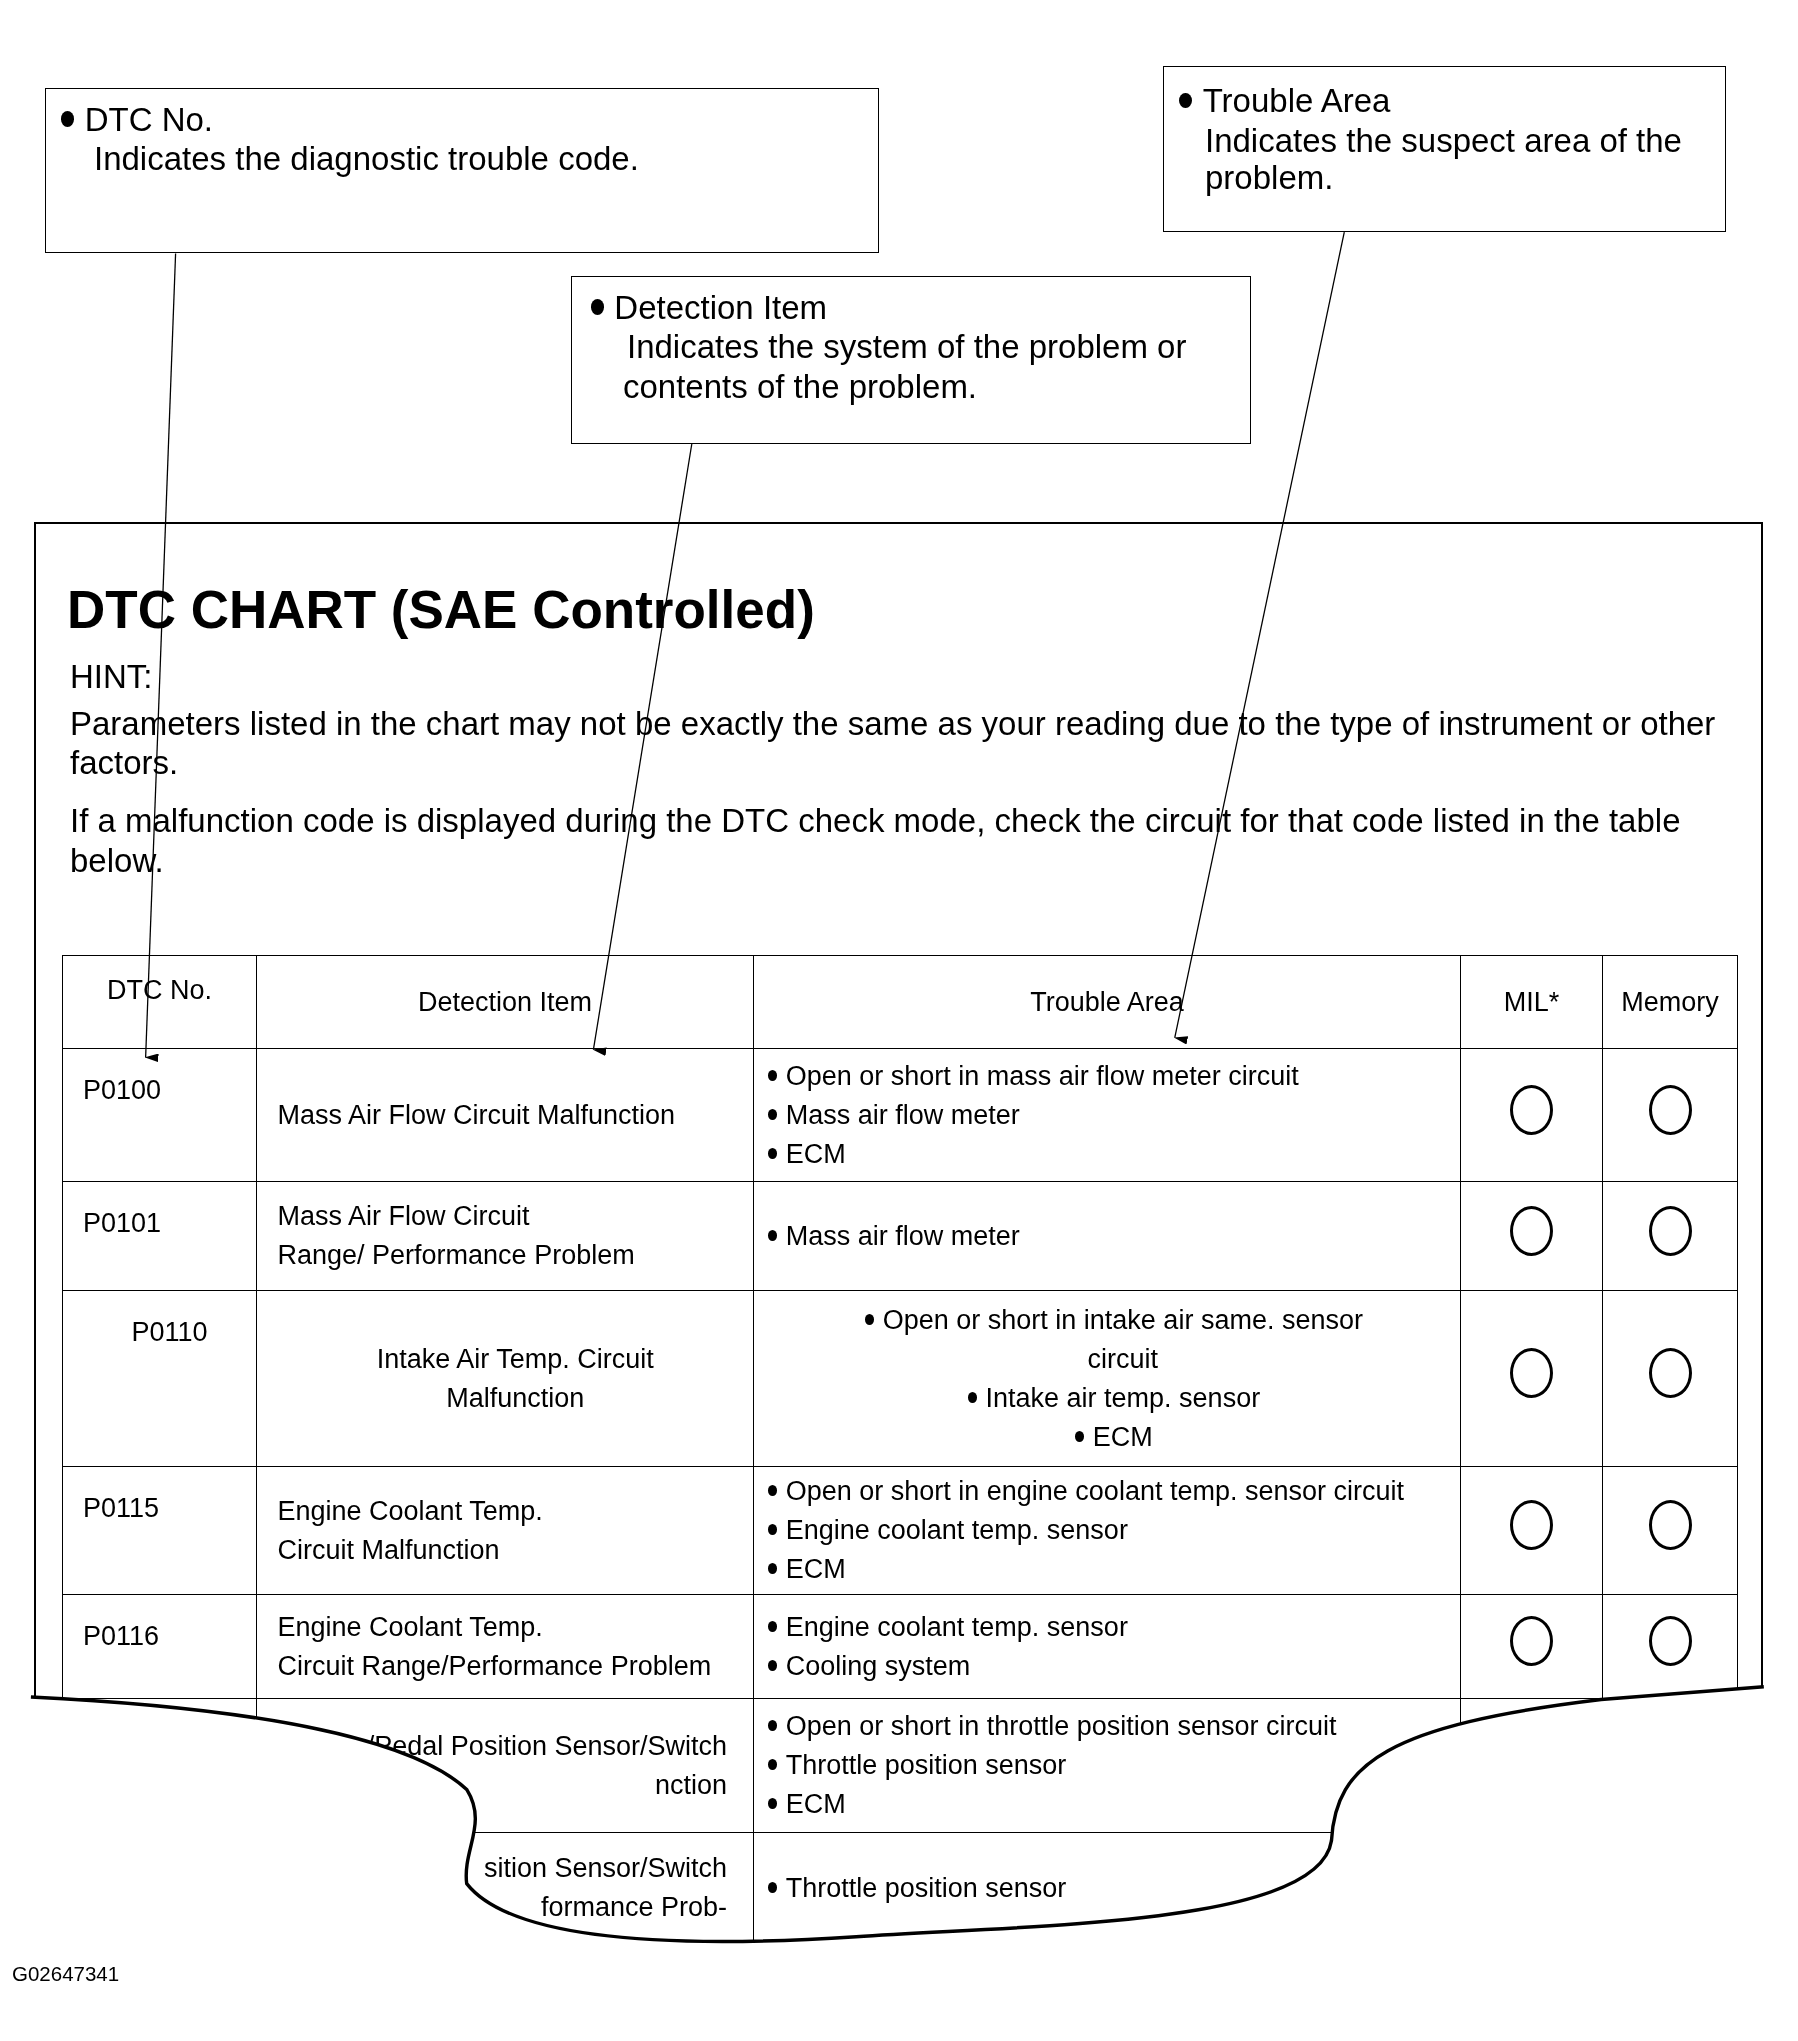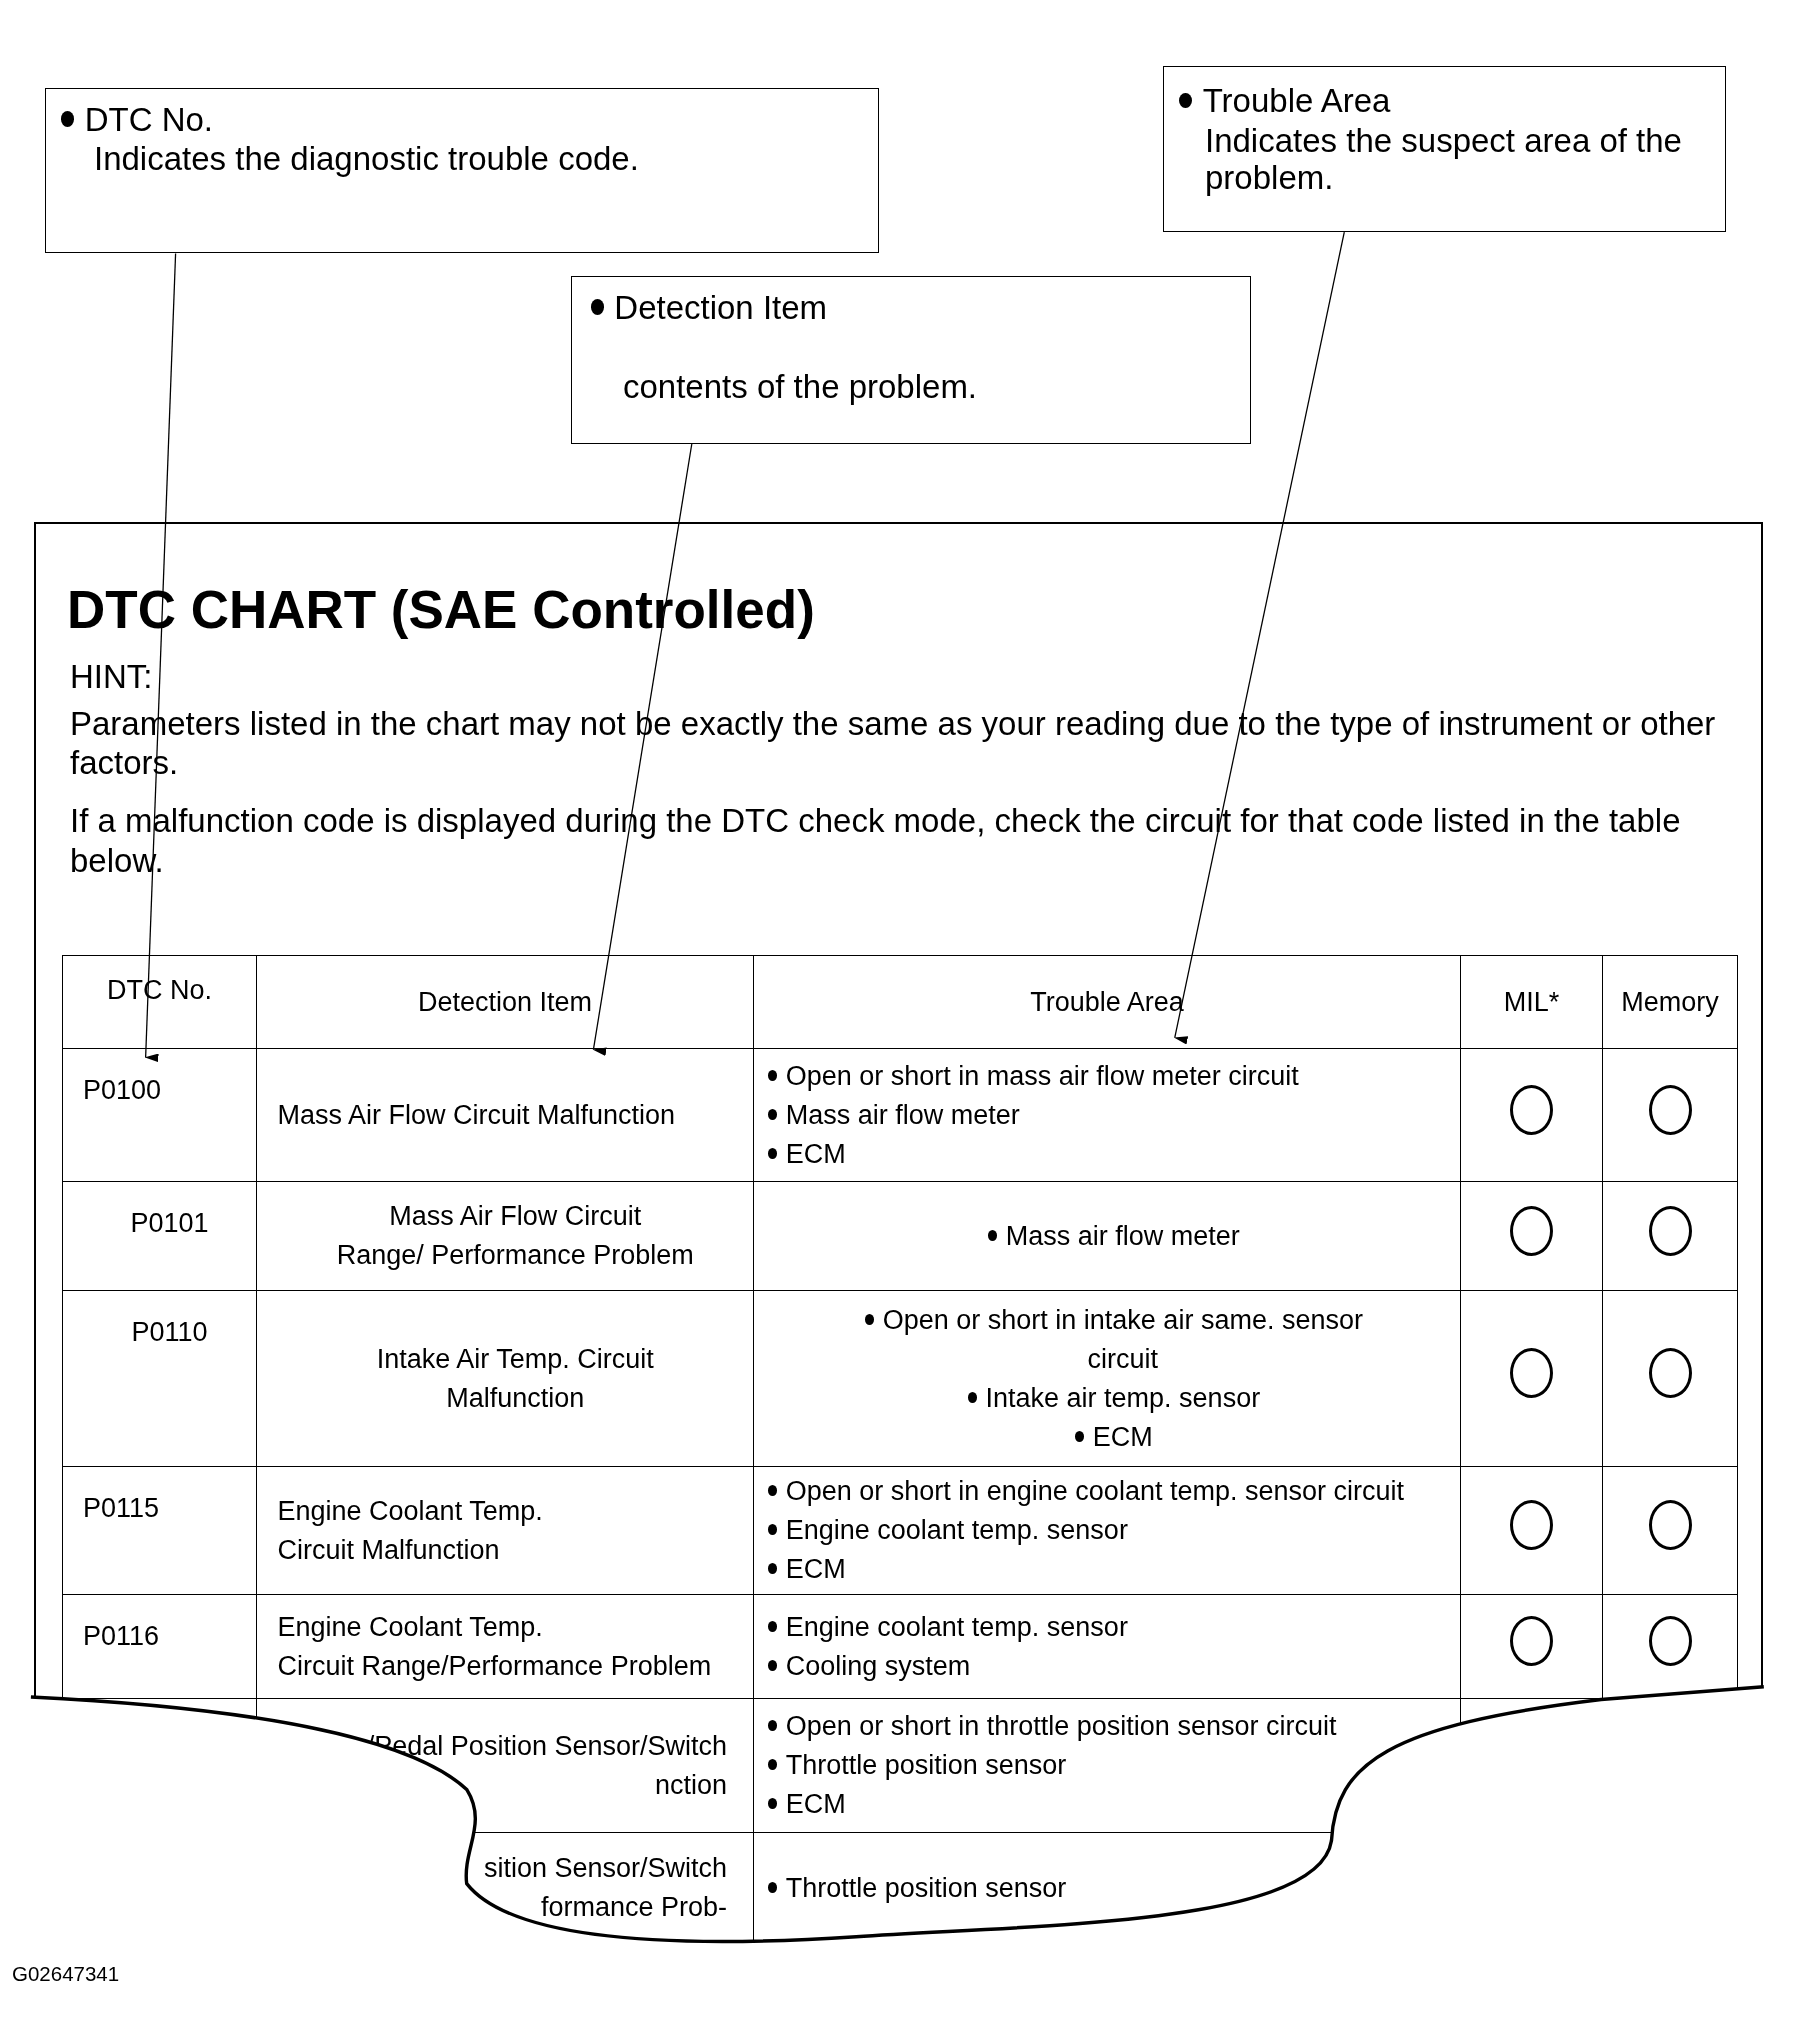--- a/index.html
+++ b/index.html
@@ -43,20 +43,21 @@
     <span class="bullet"></span><span>Trouble Area</span>
   </div>
   <div class="ln" style="left:41px; top:55px;">Indicates the suspect area of the</div>
   <div class="ln" style="left:41px; top:92px;">problem.</div>
 </div>
 
 <div class="callout" style="left:571px; top:276px; width:680px; height:168px;">
   <div class="ln" style="left:19px; top:12px;">
     <span class="bullet"></span><span>Detection Item</span>
   </div>
+  <div class="ln" style="left:55px; top:51px;">Indicates the system of the problem or</div>
   <div class="ln" style="left:51px; top:91px;">contents of the problem.</div>
 </div>
 
 <div id="chart-frame"></div>
 
 <div class="txt" id="chart-title">DTC CHART (SAE Controlled)</div>
 <div class="txt hint" style="left:70px; top:657px;">HINT:</div>
 <div class="txt hint" style="left:70px; top:704px;">Parameters listed in the chart may not be exactly the same as your reading due to the type of instrument or other</div>
 <div class="txt hint" style="left:70px; top:743px;">factors.</div>
 <div class="txt hint" style="left:70px; top:801px;">If a malfunction code is displayed during the DTC check mode, check the circuit for that code listed in the table</div>
@@ -86,21 +87,21 @@
           <div><span>Mass Air Flow Circuit Malfunction</span></div>
         </td>
         <td class="area">
           <div><span class="sm-bullet"></span><span>Open or short in mass air flow meter circuit</span></div>
           <div><span class="sm-bullet"></span><span>Mass air flow meter</span></div>
           <div><span class="sm-bullet"></span><span>ECM</span></div>
         </td>
         <td class="mark"><span class="circ" title="○"></span></td>
         <td class="mark"><span class="circ" title="○"></span></td>
       </tr>
-      <tr style="height: 109px; text-align: center;">
+      <tr style="height: 109px;">
         <td class="code">P0101</td>
         <td class="det">
           <div><span>Mass Air Flow Circuit</span></div>
           <div><span>Range/ Performance Problem</span></div>
         </td>
         <td class="area">
           <div><span class="sm-bullet"></span><span>Mass air flow meter</span></div>
         </td>
         <td class="mark"><span class="circ" title="○"></span></td>
         <td class="mark"><span class="circ" title="○"></span></td>

